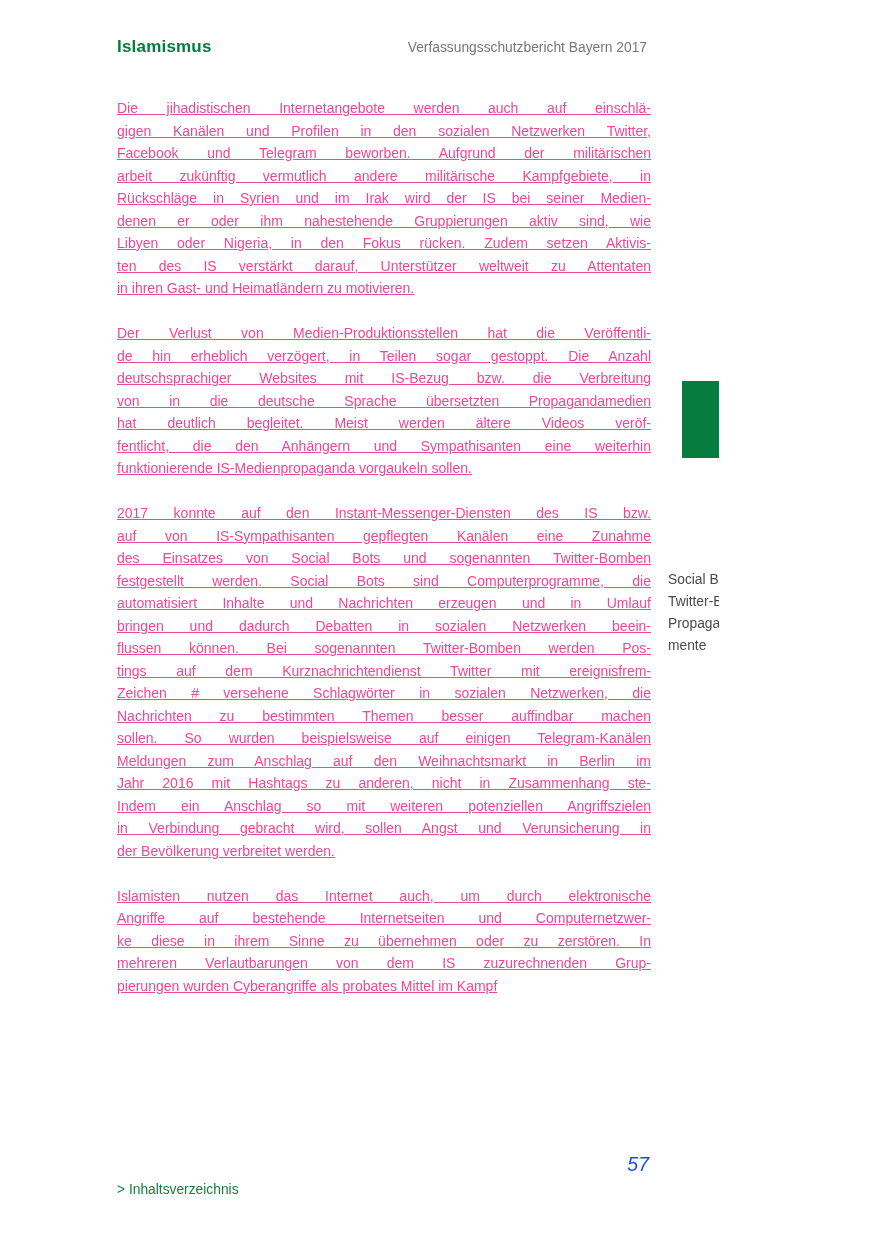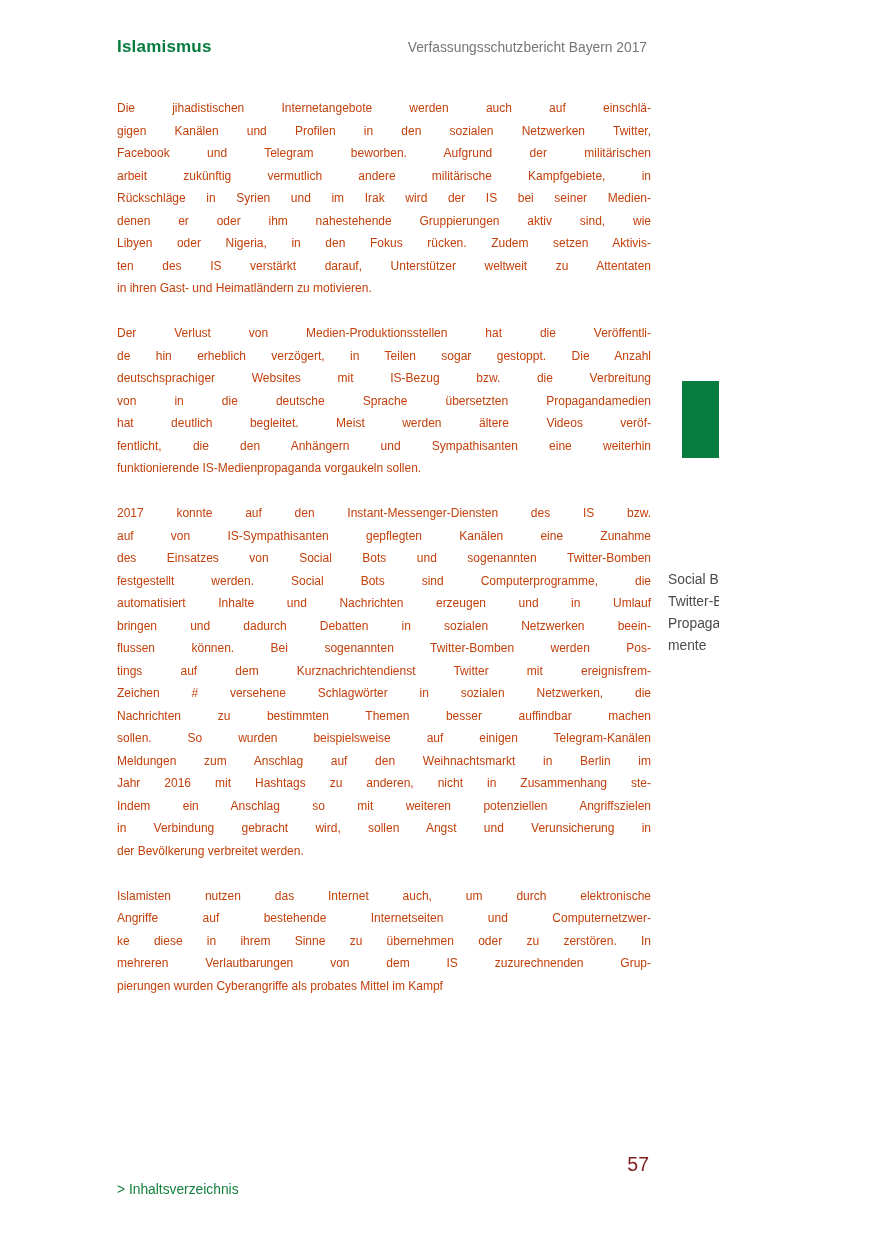--- a/index.html
+++ b/index.html
@@ -32,23 +32,24 @@
     color: #767676;
     font-size: 13.8px;
   }
 
   
   .body-col {
     position: absolute;
     top: 97px;
     left: 117px;
     width: 534px;
-    color: #c2410c;
-    font-size: 12px;
+    color: #ec4899;
+    font-size: 14px;
     line-height: 22.5px;
+    text-decoration: underline;
   }
   .para { margin: 0 0 22.5px 0; }
   .line {
     text-align: justify;
     text-align-last: justify;
   }
   .line.last { text-align-last: left; }
 
   
   .margin-note {
@@ -80,21 +81,22 @@
     color: #15803d;
     text-decoration: none;
     cursor: pointer;
   }
   .page-num {
     position: absolute;
     top: 1152px;
     right: 70px;
     font-size: 19.5px;
     line-height: 24px;
-    color: #7f1d1d;
+    color: #1d4ed8;
+    font-style: italic;
   }
 </style>
 </head>
 <body>
 
 <div class="page">
 
   <div class="header">
     <span class="section-title">Islamismus</span>
     <span class="report-title">Verfassungsschutzbericht Bayern 2017</span>

